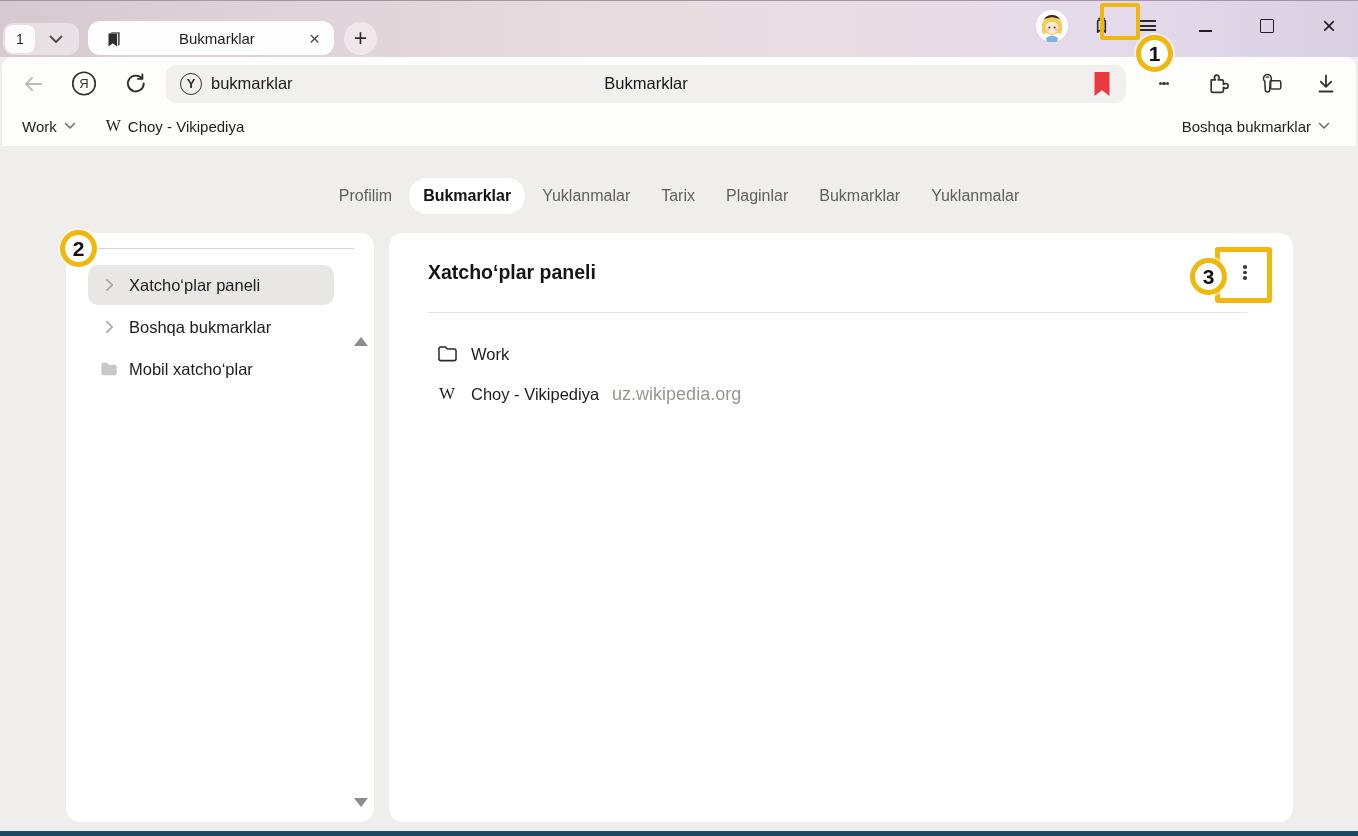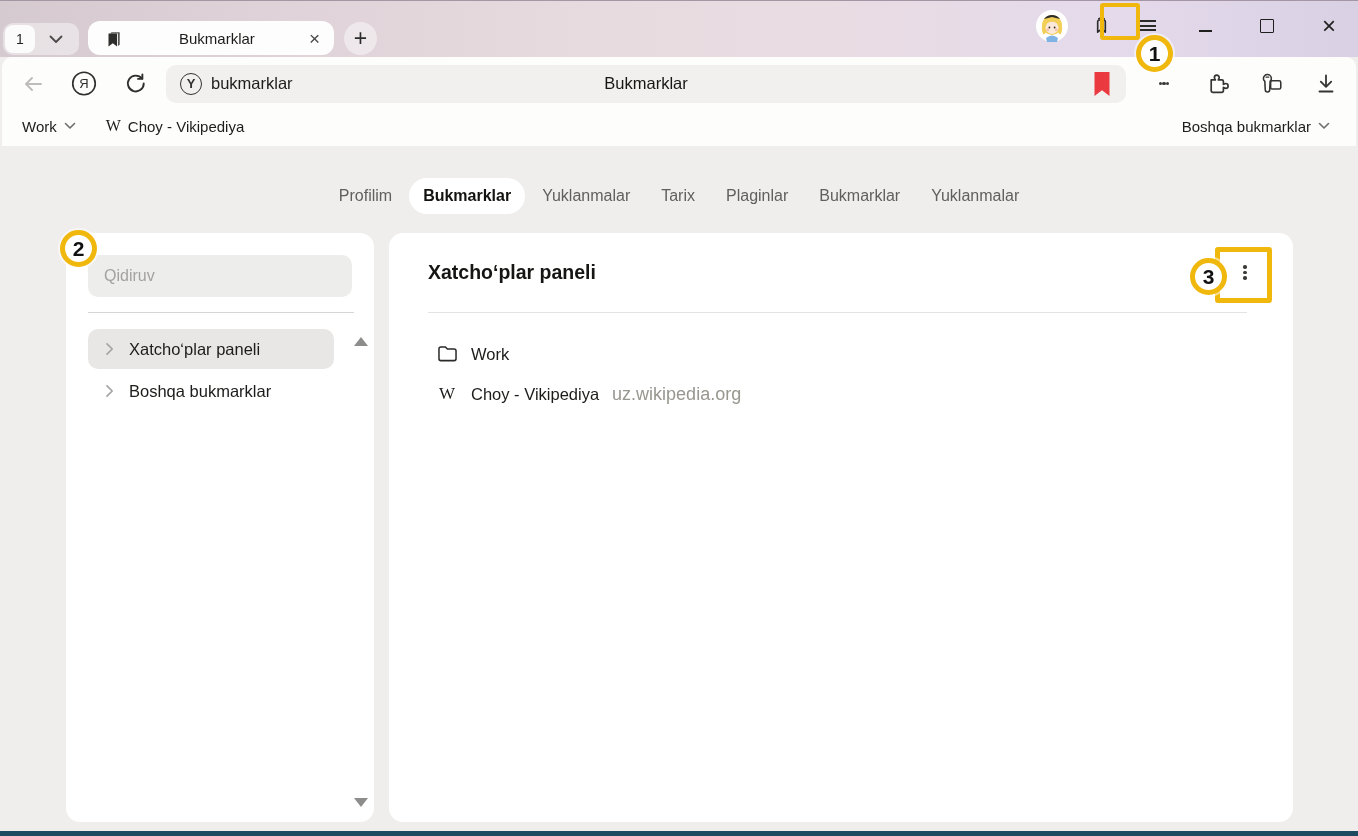--- a/index.html
+++ b/index.html
@@ -322,42 +322,47 @@
       <div class="nav-tab">Profilim</div>
       <div class="nav-tab active">Bukmarklar</div>
       <div class="nav-tab">Yuklanmalar</div>
       <div class="nav-tab">Tarix</div>
       <div class="nav-tab">Plaginlar</div>
       <div class="nav-tab">Bukmarklar</div>
       <div class="nav-tab">Yuklanmalar</div>
     </div>
 
     <div class="card sidebar-card">
-      <div class="search-box">
-        <input type="text" placeholder="Qidiruv" style="">
-      </div>
       <div class="sb-divider"></div>
 
       <div class="tree">
         <div class="tree-item selected">
           <span class="tree-icon">
             <svg width="9" height="14" viewBox="0 0 9 14">
                 <polyline points="2,1.8 7.2,7 2,12.2" fill="none" stroke="#a6a5a3" stroke-width="1.7" stroke-linecap="round" stroke-linejoin="round"></polyline>
               </svg>
           </span>
           <span>Xatchoʻplar paneli</span>
         </div>
         <div class="tree-item">
           <span class="tree-icon">
             <svg width="9" height="14" viewBox="0 0 9 14">
                 <polyline points="2,1.8 7.2,7 2,12.2" fill="none" stroke="#a6a5a3" stroke-width="1.7" stroke-linecap="round" stroke-linejoin="round"></polyline>
               </svg>
           </span>
           <span>Boshqa bukmarklar</span>
         </div>
+        <div class="tree-item">
+          <span class="tree-icon">
+            <svg width="18" height="16" viewBox="0 0 20 17">
+                <path d="M1.5 3.5 a2 2 0 0 1 2-2 h4.4 l2 2.2 h6.6 a2 2 0 0 1 2 2 v7.8 a2 2 0 0 1-2 2 h-13 a2 2 0 0 1-2-2 Z" fill="#c9c8c6"></path>
+              </svg>
+          </span>
+          <span>Mobil xatchoʻplar</span>
+        </div>
       </div>
 
       <div class="scroll-up"></div>
       <div class="scroll-down"></div>
     </div>
 
     <div class="card main-card">
       <div class="main-header">
         <span class="main-heading">Xatchoʻplar paneli</span>
         <div class="kebab" style="padding:4px 8px;">

